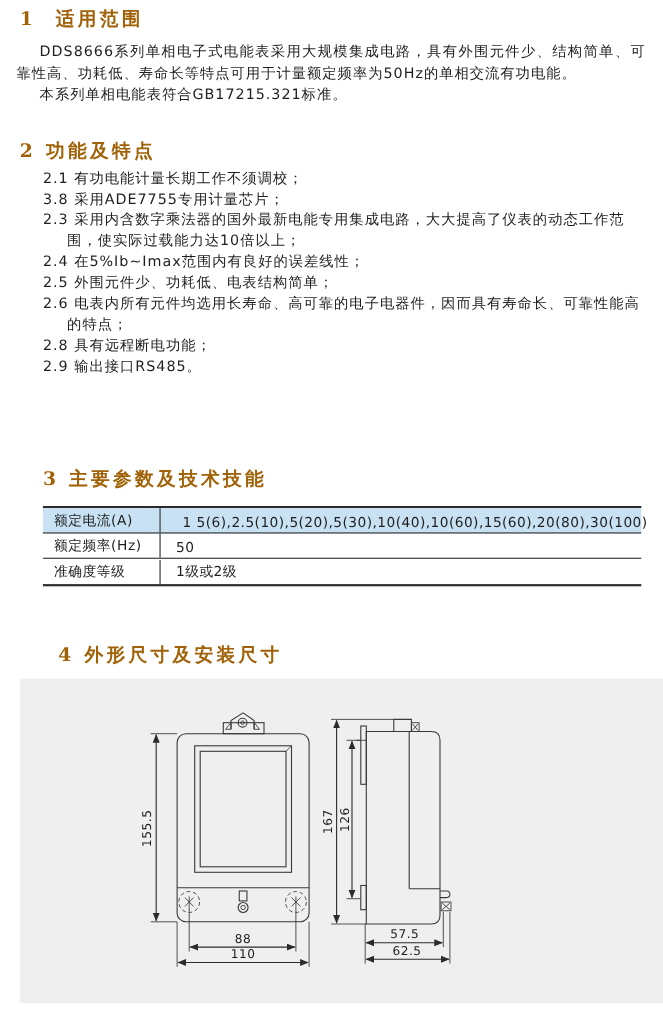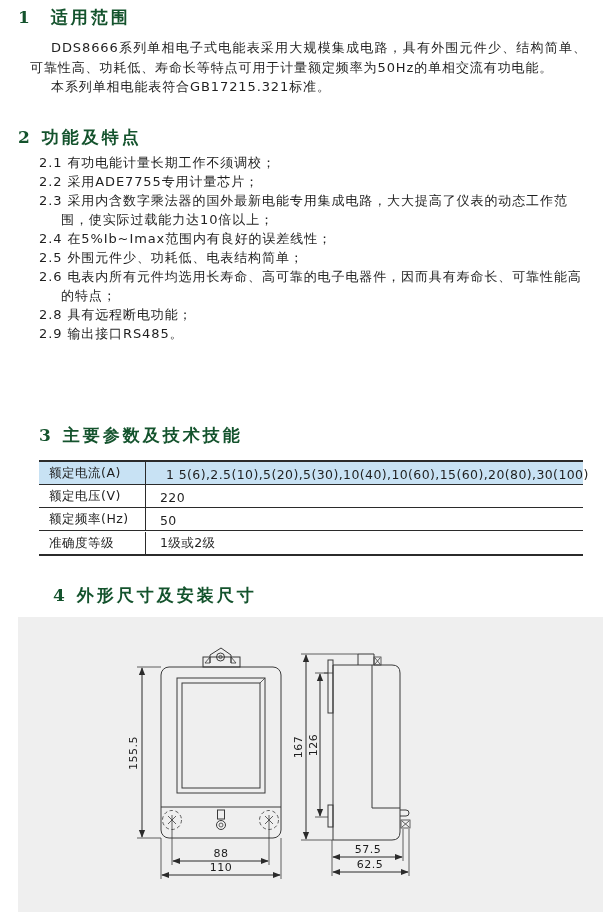--- a/index.html
+++ b/index.html
@@ -1,32 +1,32 @@
 <!DOCTYPE html>
 <html><head>
 <meta charset="utf-8">
 <style>
   html,body{margin:0;padding:0;}
   body{
     width:603px;height:920px;position:relative;background:#ffffff;
     font-family:"DejaVu Sans",sans-serif;color:#1f1f1f;overflow:hidden;
   }
   .heading{
-    color:#14532d;font-weight:bold;font-size:17px;letter-spacing:3px;
+    color:#a16207;font-weight:bold;font-size:17px;letter-spacing:3px;
     white-space:pre;font-family:"DejaVu Serif","DejaVu Sans",serif;
   }
   .sec{position:absolute;left:0;width:603px;}
   .sec .heading{margin:0 0 0 18px;}
   
   #sec1{top:6px;}
   #sec1 .para{
     margin:0 16px 0 15px;font-size:13px;line-height:19.5px;letter-spacing:0.9px;
     text-indent:21px;text-align:justify;
   }
-  #sec1 .paras{margin-top:9px;padding-left:15px;}
+  #sec1 .paras{margin-top:9px;}
   
   #sec2{top:126px;}
   #sec2 .items{margin:4px 16px 0 15px;}
   #sec2 .item{
     font-size:13px;line-height:19px;letter-spacing:0.9px;
     padding-left:22px;text-indent:-22px;margin-left:24px;
   }
   
   #sec3{top:424px;padding-left:21px;}
   .spec-table{
@@ -69,40 +69,36 @@
   <div class="paras">
     <p class="para">DDS8666系列单相电子式电能表采用大规模集成电路，具有外围元件少、结构简单、可靠性高、功耗低、寿命长等特点可用于计量额定频率为50Hz的单相交流有功电能。</p>
     <p class="para">本系列单相电能表符合GB17215.321标准。</p>
   </div>
 </div>
 
 <div class="sec" id="sec2">
   <div class="heading">2 功能及特点</div>
   <div class="items">
     <div class="item">2.1 有功电能计量长期工作不须调校；</div>
-    <div class="item">2.2 采用ADE7755专用计量芯片；</div>
+    <div class="item">3.8 采用ADE7755专用计量芯片；</div>
     <div class="item">2.3 采用内含数字乘法器的国外最新电能专用集成电路，大大提高了仪表的动态工作范围，使实际过载能力达10倍以上；</div>
     <div class="item">2.4 在5%Ib~Imax范围内有良好的误差线性；</div>
     <div class="item">2.5 外围元件少、功耗低、电表结构简单；</div>
     <div class="item">2.6 电表内所有元件均选用长寿命、高可靠的电子电器件，因而具有寿命长、可靠性能高的特点；</div>
     <div class="item">2.8 具有远程断电功能；</div>
     <div class="item">2.9 输出接口RS485。</div>
   </div>
 </div>
 
 <div class="sec" id="sec3">
   <div class="heading">3 主要参数及技术技能</div>
   <div class="spec-table">
     <div class="spec-row hdr">
       <div class="spec-lbl">额定电流(A)</div>
       <div class="spec-val">1 5(6),2.5(10),5(20),5(30),10(40),10(60),15(60),20(80),30(100)</div>
-    </div>
-    <div class="spec-row">
-      <div class="spec-lbl">额定电压(V)</div>
-      <div class="spec-val">220</div>
     </div>
     <div class="spec-row">
       <div class="spec-lbl">额定频率(Hz)</div>
       <div class="spec-val">50</div>
     </div>
     <div class="spec-row">
       <div class="spec-lbl">准确度等级</div>
       <div class="spec-val">1级或2级</div>
     </div>
   </div>

